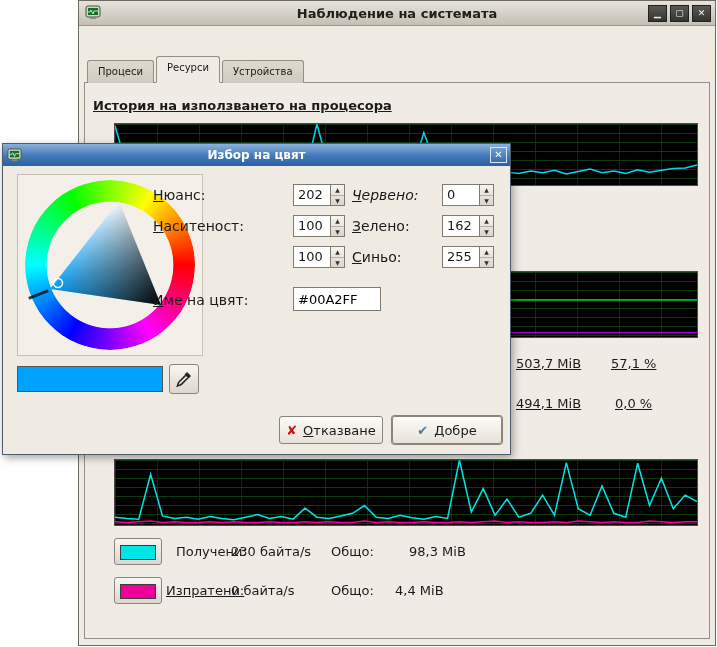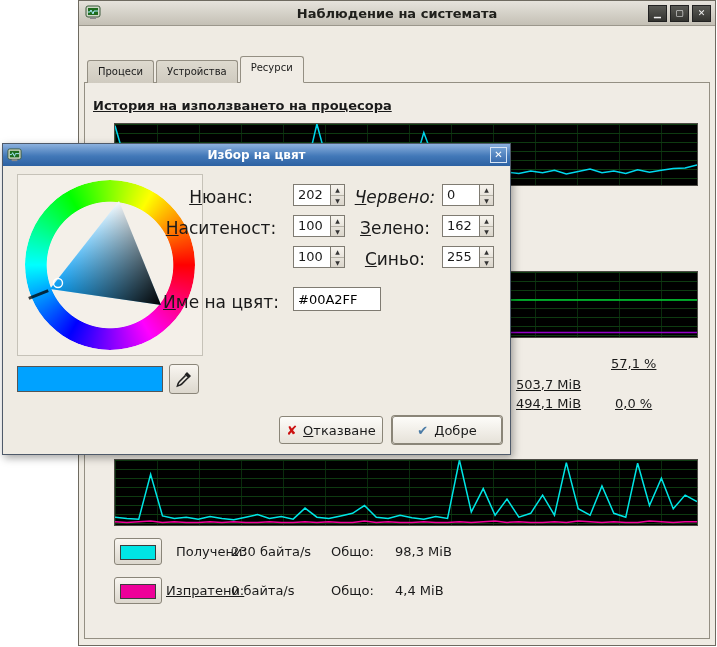--- a/index.html
+++ b/index.html
@@ -75,21 +75,21 @@
     border:1px solid #c6c2b8; background:#f4f0e9; }
   .hue-ring { position:absolute; left:7px; top:5px; width:170px; height:170px;
     border-radius:50%;
     background:conic-gradient(from 90deg, #f00, #f0f, #00f, #0ff, #0f0, #ff0, #f00);
     -webkit-mask:radial-gradient(closest-side, transparent 74%, #000 75%);
     mask:radial-gradient(closest-side, transparent 74%, #000 75%); }
   .hue-marker { position:absolute; left:19px; top:109px; width:3px; height:21px;
     background:#000; opacity:.75; transform:rotate(-112deg); }
   .tri-svg { position:absolute; left:7px; top:5px; }
 
-  .flabel { position:absolute; font-size:17px; text-align:center; }
+  .flabel { position:absolute; font-size:14px; text-align:left; }
   .spin { position:absolute; width:52px; height:22px; display:flex;
     background:#fff; border:1px solid #7f7b72; }
   .spin-value { flex:1; font-size:13px; padding:2px 0 0 4px; }
   .spin-arrows { width:14px; display:flex; flex-direction:column;
     border-left:1px solid #7f7b72; background:linear-gradient(#f7f4ee,#dbd6cc); }
   .spin-arrow { flex:1; font-size:6px; line-height:10px; text-align:center; color:#333; }
   .spin-arrow + .spin-arrow { border-top:1px solid #b5b1a6; }
 
   .name-input { position:absolute; width:88px; height:24px; font-size:13px;
     font-family:"DejaVu Sans", sans-serif; padding:0 4px;
@@ -131,59 +131,59 @@
         <span class="win-btn">▢</span>
         <span class="win-btn">✕</span>
       </span>
     </div>
 
 
     <div class="notebook"></div>
 
     <div class="tabs">
       <span class="tab">Процеси</span>
+      <span class="tab active">Ресурси</span>
       <span class="tab">Устройства</span>
-      <span class="tab active">Ресурси</span>
     </div>
 
     <div class="inwin section-heading" style="left:14px; top:97px;">История на използването на процесора</div>
 
     <div class="chart" style="left:35px; top:122px; width:584px; height:63px;">
       <svg viewBox="0 0 100 100" preserveAspectRatio="none">
         <polyline fill="none" stroke-width="1.5" vector-effect="non-scaling-stroke" stroke="#00d8ee" points="0.00,3.00 2.04,70.00 4.08,78.00 6.12,82.00 8.16,75.00 10.20,80.00 12.24,83.00 14.29,78.00 16.33,81.00 18.37,76.00 20.41,80.00 22.45,84.00 24.49,78.00 26.53,75.00 28.57,81.00 30.61,79.00 32.65,83.00 34.69,0.00 36.73,72.00 38.78,80.00 40.82,76.00 42.86,54.00 44.90,70.00 46.94,78.00 48.98,74.00 51.02,80.00 53.06,14.00 55.10,66.00 57.14,76.00 59.18,80.00 61.22,78.00 63.27,82.00 65.31,75.00 67.35,79.00 69.39,81.00 71.43,77.00 73.47,80.00 75.51,76.00 77.55,82.00 79.59,78.00 81.63,74.00 83.67,80.00 85.71,77.00 87.76,81.00 89.80,75.00 91.84,79.00 93.88,76.00 95.92,73.00 97.96,72.00 100.00,67.00"></polyline>
       </svg>
     </div>
 
     <div class="chart" style="left:35px; top:270px; width:584px; height:67px;">
       <svg viewBox="0 0 100 100" preserveAspectRatio="none">
         <polyline fill="none" stroke-width="1.5" vector-effect="non-scaling-stroke" stroke="#00d233" points="0.00,43.00 100.00,43.00"></polyline>
         <polyline fill="none" stroke-width="1.5" vector-effect="non-scaling-stroke" stroke="#9500c8" points="0.00,93.00 100.00,93.00"></polyline>
       </svg>
     </div>
 
-    <span class="inwin valtext" style="left:437px; top:376px;">503,7 MiB</span>
+    <span class="inwin valtext" style="left:437px; top:355px;">503,7 MiB</span>
     <span class="inwin valtext" style="left:532px; top:355px;">57,1 %</span>
     <span class="inwin valtext" style="left:437px; top:395px;">494,1 MiB</span>
     <span class="inwin valtext" style="left:536px; top:395px;">0,0 %</span>
 
     <div class="chart" style="left:35px; top:458px; width:584px; height:67px;">
       <svg viewBox="0 0 100 100" preserveAspectRatio="none">
         <polyline fill="none" stroke-width="1.5" vector-effect="non-scaling-stroke" stroke="#00e5e5" points="0.00,88.00 2.04,90.00 4.08,91.00 6.12,22.00 8.16,86.00 10.20,90.00 12.24,88.00 14.29,91.00 16.33,87.00 18.37,90.00 20.41,92.00 22.45,88.00 24.49,84.00 26.53,90.00 28.57,87.00 30.61,91.00 32.65,74.00 34.69,88.00 36.73,90.00 38.78,86.00 40.82,82.00 42.86,70.00 44.90,88.00 46.94,90.00 48.98,85.00 51.02,89.00 53.06,91.00 55.10,87.00 57.14,90.00 59.18,0.00 61.22,80.00 63.27,44.00 65.31,85.00 67.35,60.00 69.39,88.00 71.43,82.00 73.47,54.00 75.51,85.00 77.55,4.00 79.59,75.00 81.63,85.00 83.67,40.00 85.71,82.00 87.76,88.00 89.80,5.00 91.84,70.00 93.88,28.00 95.92,75.00 97.96,54.00 100.00,64.00"></polyline>
         <polyline fill="none" stroke-width="1.5" vector-effect="non-scaling-stroke" stroke="#ee0099" points="0.00,95.00 2.04,96.00 4.08,95.00 6.12,94.00 8.16,96.00 10.20,95.00 12.24,96.00 14.29,96.00 16.33,95.00 18.37,96.00 20.41,95.00 22.45,96.00 24.49,96.00 26.53,95.00 28.57,96.00 30.61,96.00 32.65,95.00 34.69,96.00 36.73,95.00 38.78,96.00 40.82,96.00 42.86,94.00 44.90,96.00 46.94,95.00 48.98,96.00 51.02,96.00 53.06,95.00 55.10,96.00 57.14,96.00 59.18,95.00 61.22,96.00 63.27,95.00 65.31,94.00 67.35,96.00 69.39,95.00 71.43,96.00 73.47,96.00 75.51,95.00 77.55,96.00 79.59,94.00 81.63,95.00 83.67,96.00 85.71,95.00 87.76,96.00 89.80,96.00 91.84,94.00 93.88,95.00 95.92,96.00 97.96,95.00 100.00,95.00"></polyline>
       </svg>
     </div>
 
     <div class="legend-row" style="top:537px;">
       <span class="swatch-btn" style="top:0;">
         <span class="swatch-color" style="background: rgb(0, 229, 229);"></span>
       </span>
       <span style="left:62px;">Получени:</span>
       <span style="left:117px;">230 байта/s</span>
       <span style="left:217px;">Общо:</span>
-      <span style="left:281px;text-align:center;">98,3 MiB</span>
+      <span style="left:295px;text-align:center;">98,3 MiB</span>
     </div>
     <div class="legend-row" style="top:576px;">
       <span class="swatch-btn" style="top:0;">
         <span class="swatch-color" style="background: rgb(238, 0, 153);"></span>
       </span>
       <span style="left:52px;text-decoration:underline;">Изпратени:</span>
       <span style="left:117px;">0 байта/s</span>
       <span style="left:217px;">Общо:</span>
       <span style="left:281px;">4,4 MiB</span>
     </div>

